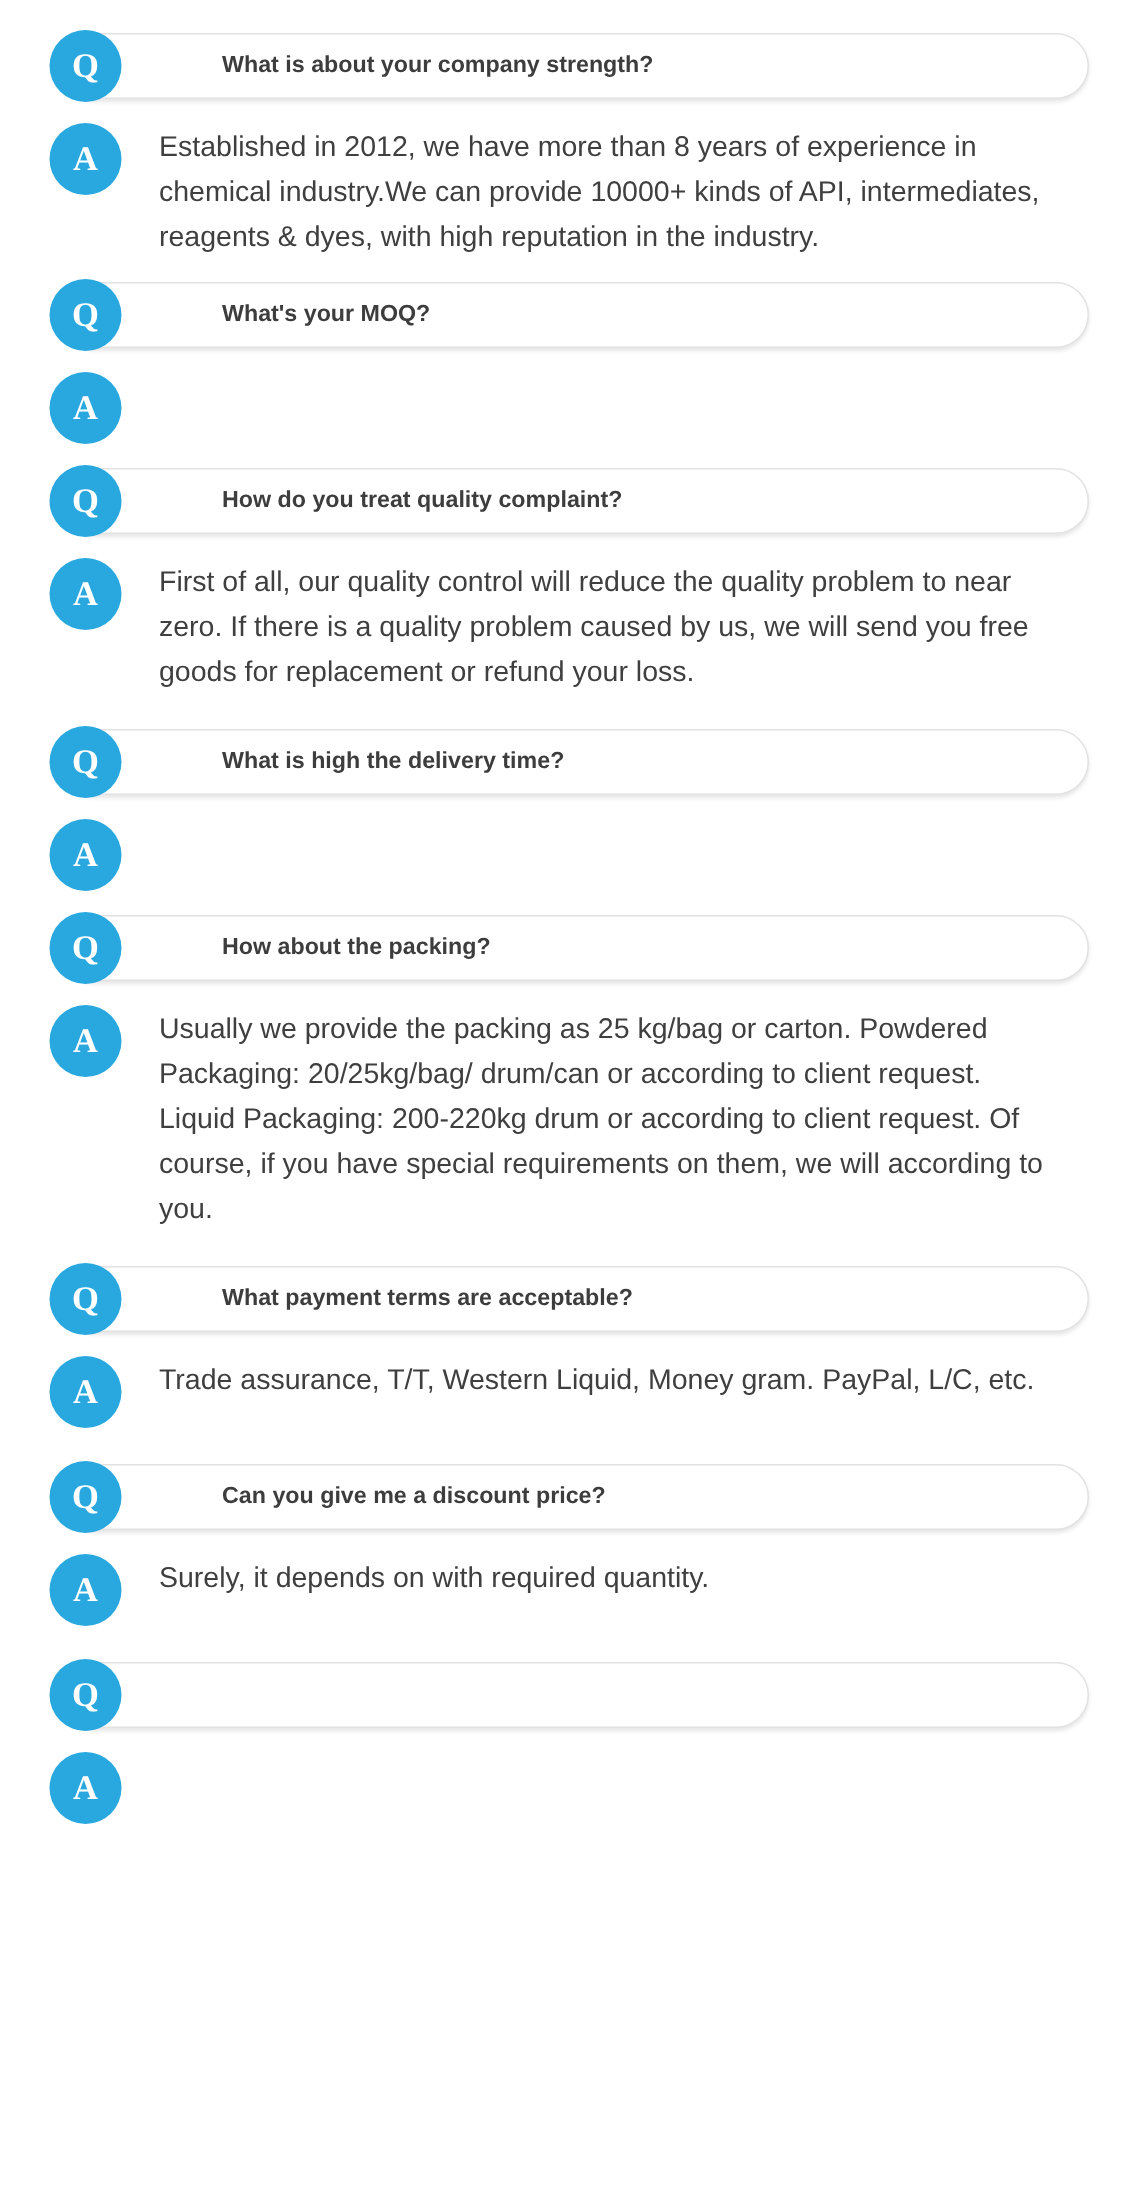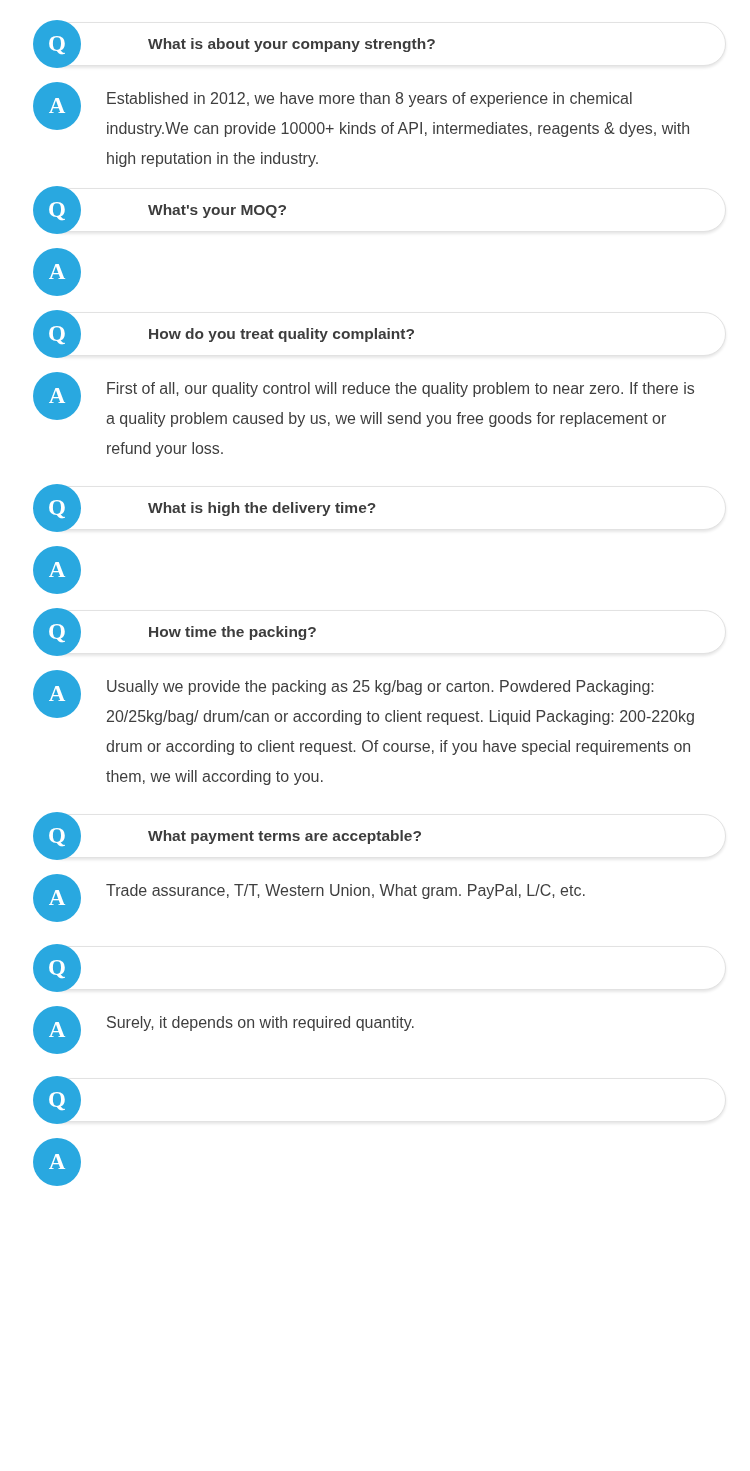--- a/index.html
+++ b/index.html
@@ -89,21 +89,21 @@
     border-radius: 50%;
     background: #29a8e0;
     color: #ffffff;
     font-size: 23px;
     font-weight: bold;
     line-height: 48px;
     text-align: center;
     font-family: "Liberation Serif", serif;
   }
   .a-text {
-    font-size: 16px;
+    font-size: 19px;
     line-height: 30px;
     color: #3f3f3f;
     text-align: left;
   }
   .spacer-sm { height: 8px; }
 </style>
 </head>
 <body>
 
 <div class="faq-page">
@@ -153,48 +153,49 @@
     </div>
     <div class="a-row">
       <div class="a-badge">A</div>
     </div>
   </div>
 
   <div class="faq-item">
     <div class="q-row">
       <div class="q-bar"></div>
       <div class="badge q-badge">Q</div>
-      <div class="q-text">How time the packing?</div>
+      <div class="q-text">How about the packing?</div>
     </div>
     <div class="a-row">
       <div class="a-badge">A</div>
       <div class="a-text">Usually we provide the packing as 25 kg/bag or carton. Powdered Packaging: 20/25kg/bag/ drum/can or according to client request. Liquid Packaging: 200-220kg drum or according to client request. Of course, if you have special requirements on them, we will according to you.</div>
     </div>
   </div>
 
   <div class="spacer-sm"></div>
 
   <div class="faq-item">
     <div class="q-row">
       <div class="q-bar"></div>
       <div class="badge q-badge">Q</div>
       <div class="q-text">What payment terms are acceptable?</div>
     </div>
     <div class="a-row">
       <div class="a-badge">A</div>
-      <div class="a-text">Trade assurance, T/T, Western Union, What gram. PayPal, L/C, etc.</div>
-    </div>
-  </div>
-
-  <div class="spacer-sm"></div>
-
-  <div class="faq-item">
-    <div class="q-row">
-      <div class="q-bar"></div>
-      <div class="badge q-badge">Q</div>
+      <div class="a-text">Trade assurance, T/T, Western Liquid, Money gram. PayPal, L/C, etc.</div>
+    </div>
+  </div>
+
+  <div class="spacer-sm"></div>
+
+  <div class="faq-item">
+    <div class="q-row">
+      <div class="q-bar"></div>
+      <div class="badge q-badge">Q</div>
+      <div class="q-text">Can you give me a discount price?</div>
     </div>
     <div class="a-row">
       <div class="a-badge">A</div>
       <div class="a-text">Surely, it depends on with required quantity.</div>
     </div>
   </div>
 
   <div class="spacer-sm"></div>
 
   <div class="faq-item">

